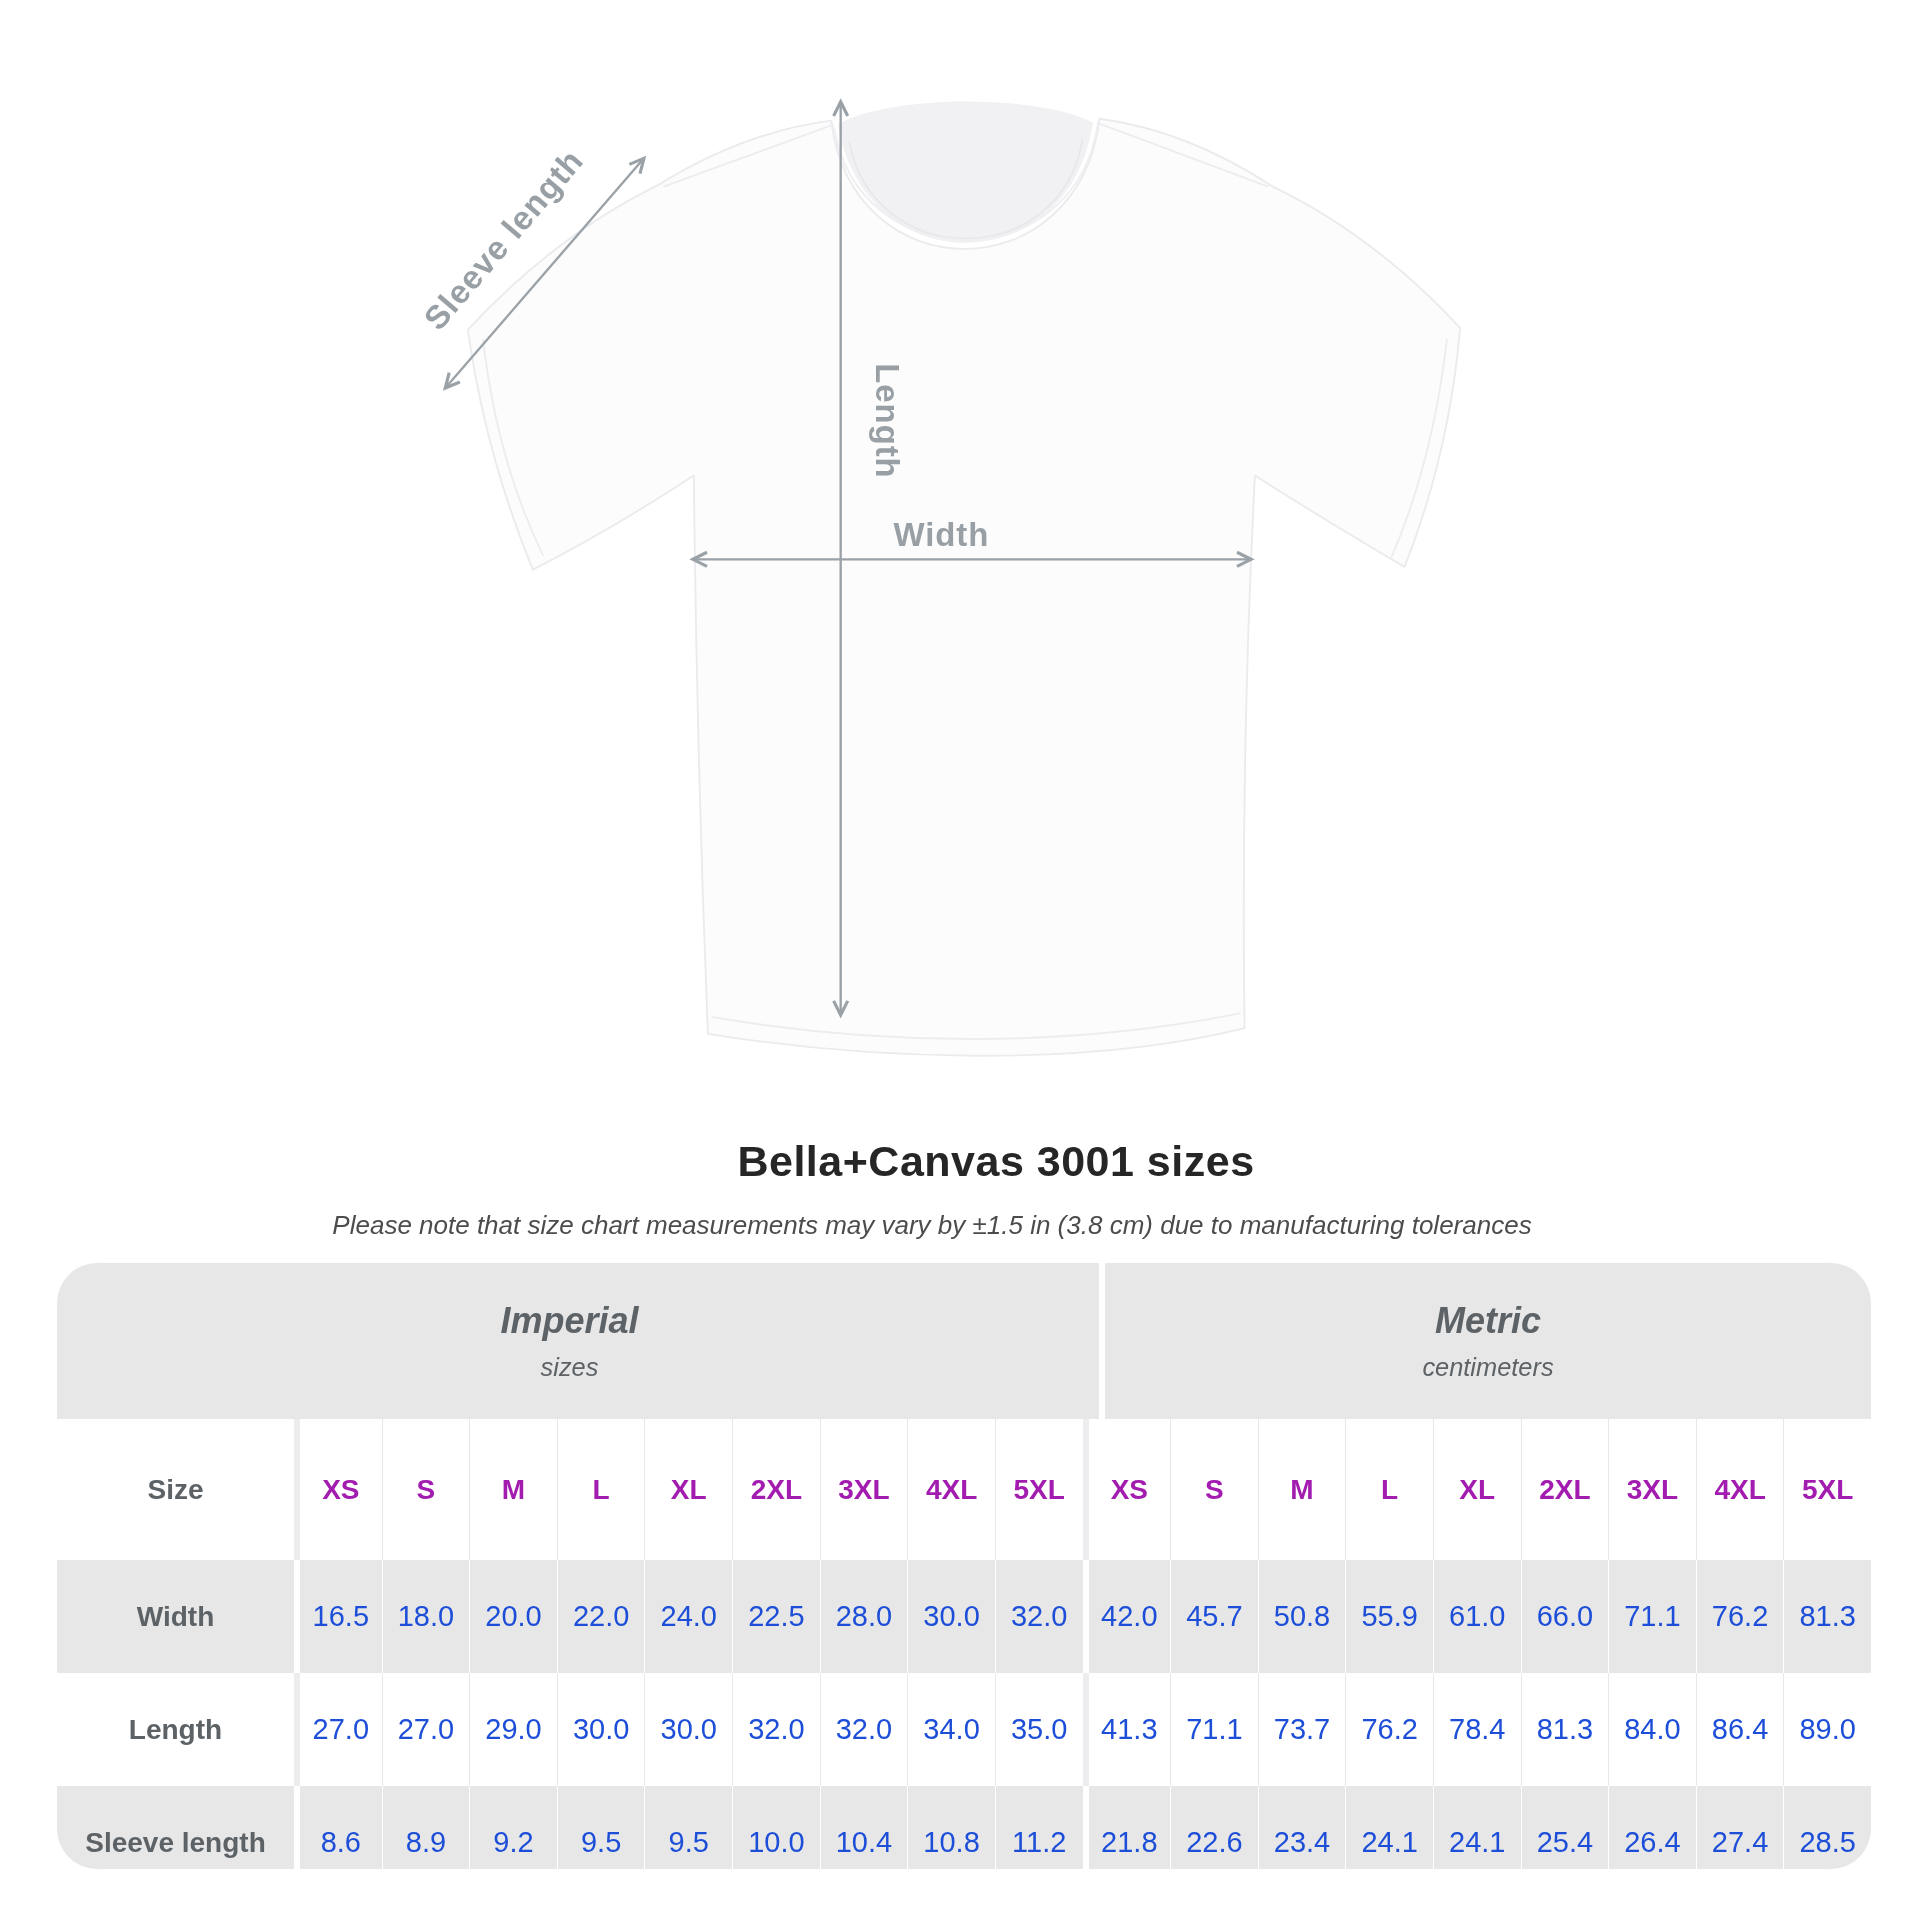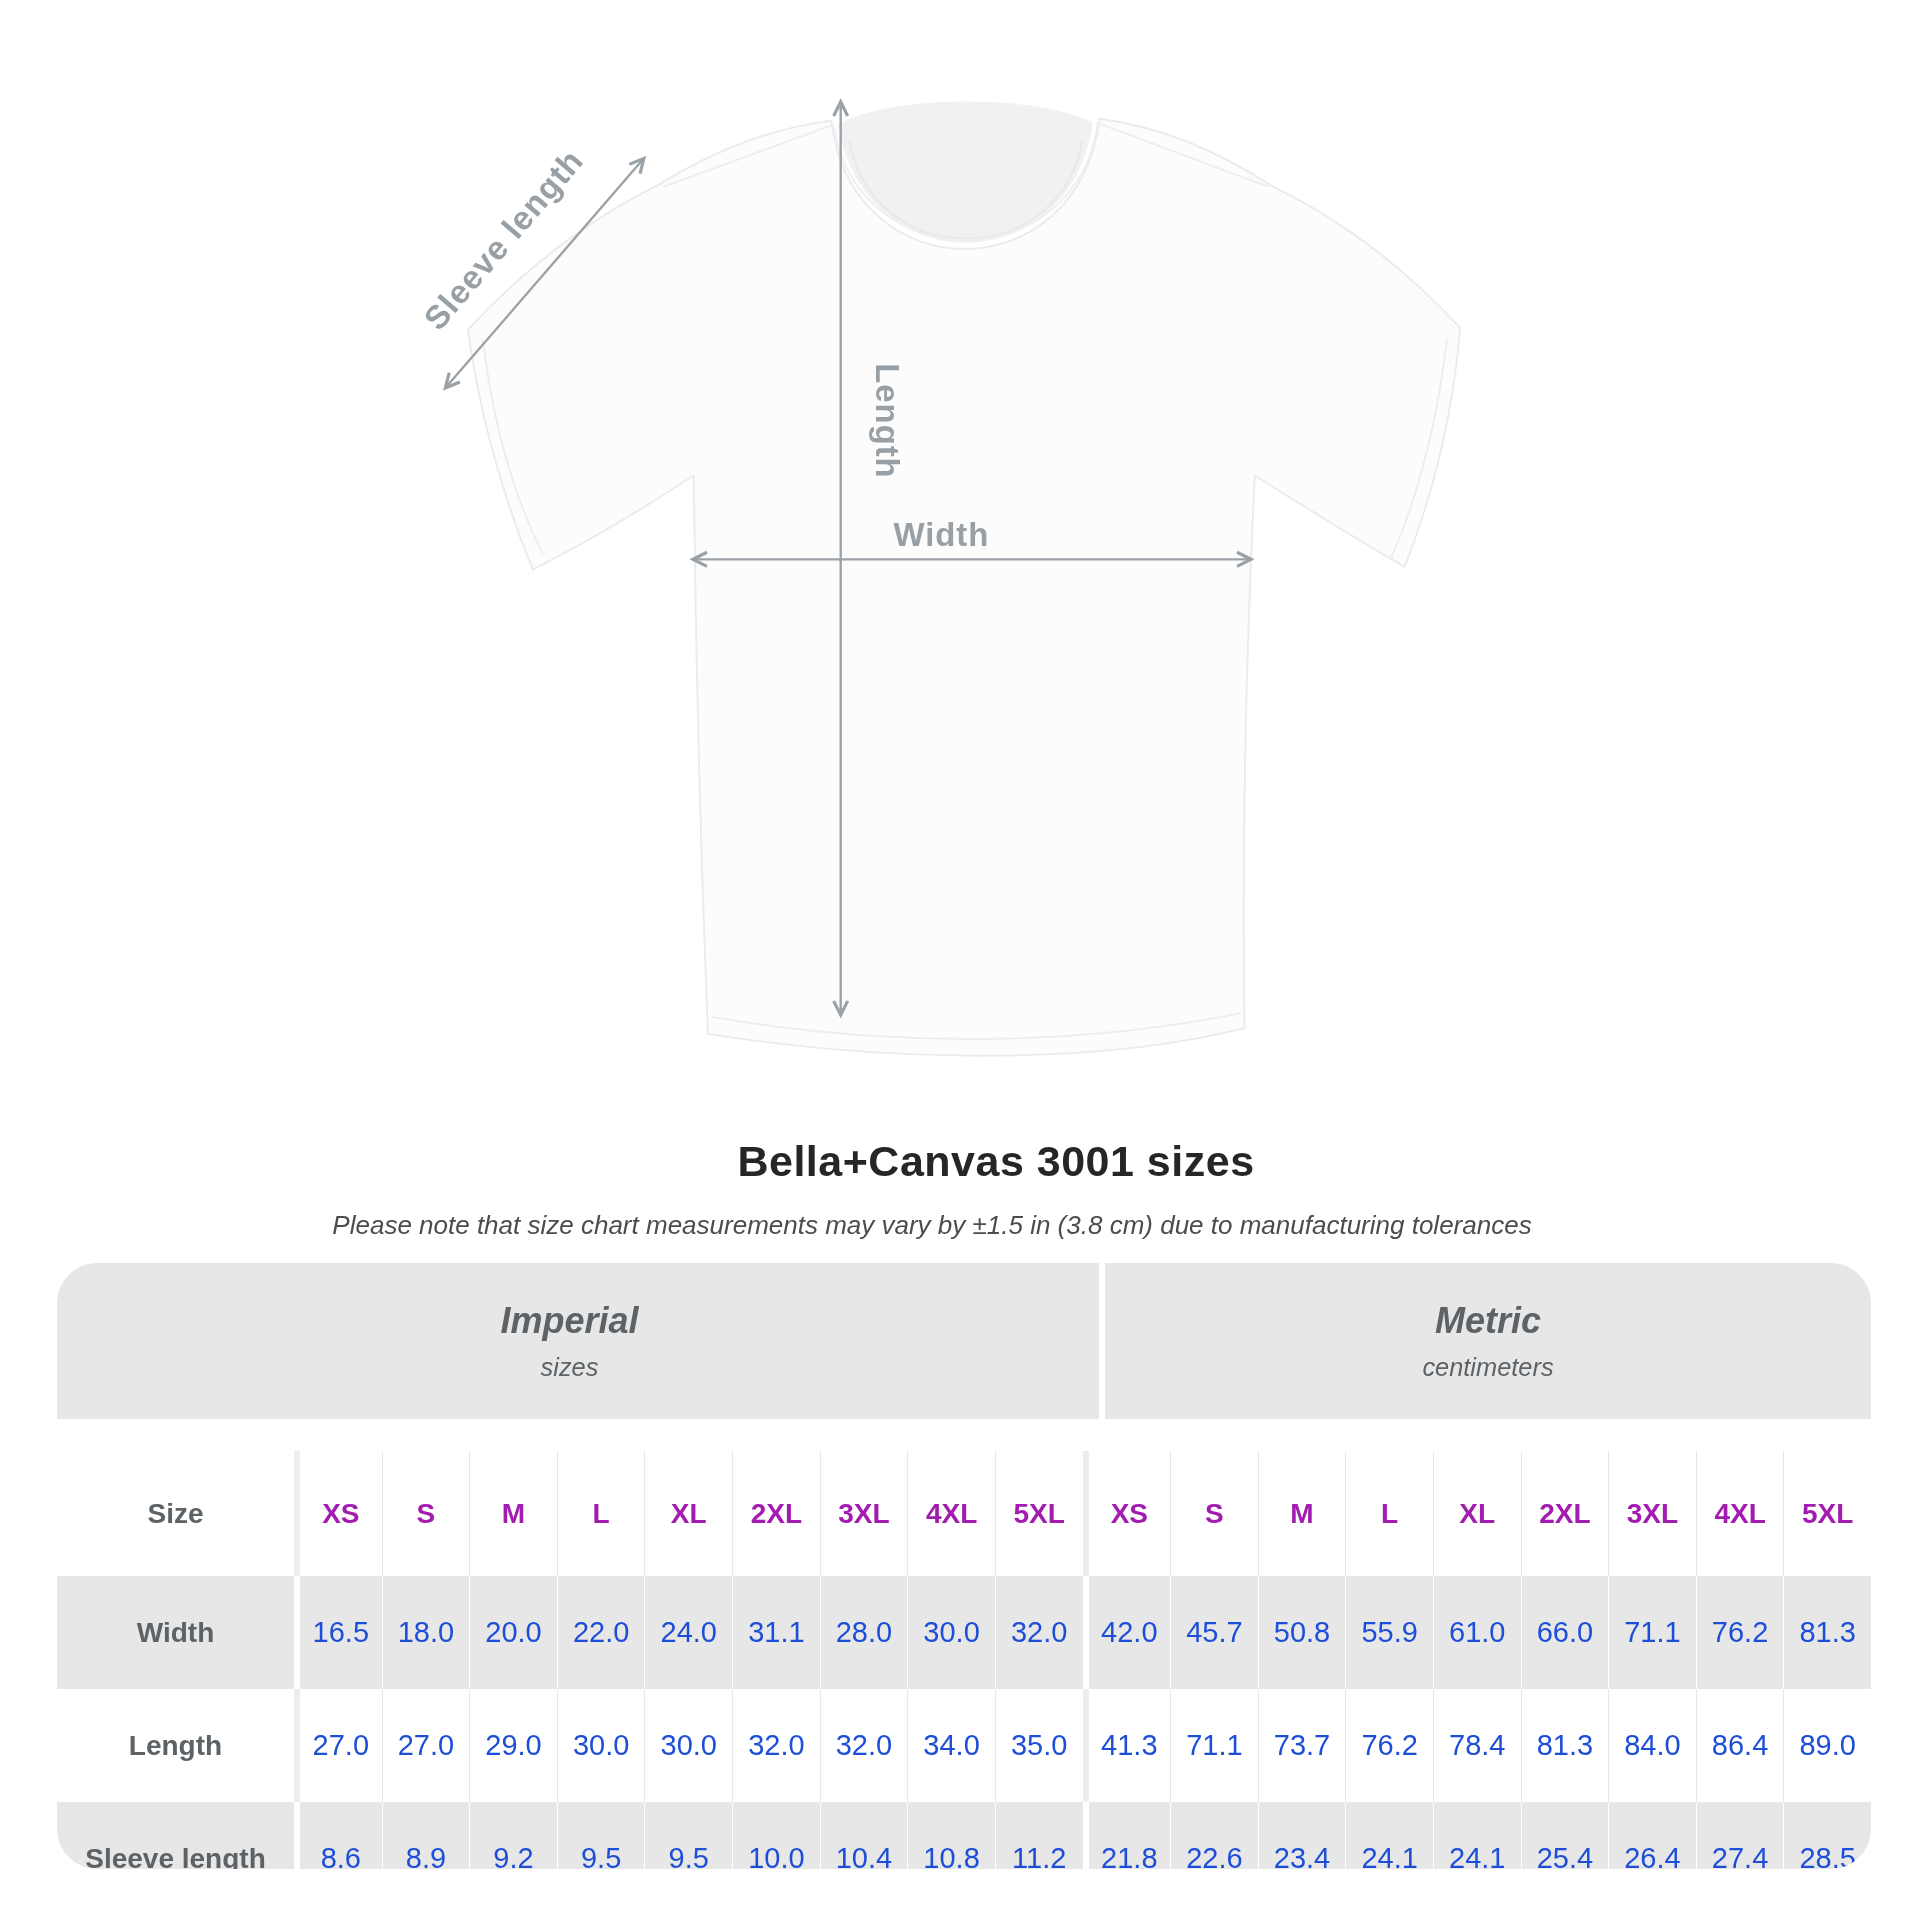--- a/index.html
+++ b/index.html
@@ -26,21 +26,21 @@
     border-radius:40px;overflow:hidden;background:#fff;
   }
   .row{display:grid;grid-template-columns:237px repeat(18,1fr);}
   .row-white{background:#ffffff;--sep:#e8e8ea;--sepThick:#ededf0;}
   .row-gray{background:#e7e7e8;--sep:#ffffff;--sepThick:#ffffff;}
   .band{display:grid;grid-template-columns:1025px 1fr;height:156px;background:#e7e7e8;gap:17px;}
   .band-cell{display:flex;flex-direction:column;align-items:center;justify-content:center;gap:11.3px;}
   .band-cell.metric{border-left:6.6px solid #fff;}
   .band-name{font-size:36px;font-weight:bold;font-style:italic;color:#5c6266;}
   .band-unit{font-size:25.4px;font-style:italic;color:#5c6266;}
-  .hdr{height:125px;margin-top:32px;}
+  .hdr{height:141px;}
   .datarow{height:113px;}
   .cell{
     display:flex;align-items:center;justify-content:center;
     border-left:1.9px solid var(--sep);min-width:0;
   }
   .cell.label-cell{border-left:none;font-weight:bold;font-size:28px;color:#5c6266;}
   .cell.head-cell{font-weight:bold;font-size:28px;color:#a21caf;}
   .cell.value-cell{font-size:29px;color:#1d4ed8;}
   .cell.sep-thick{border-left-width:6.6px;border-left-color:var(--sepThick);}
 </style>
@@ -128,21 +128,21 @@
         <div class="cell head-cell">4XL</div>
         <div class="cell head-cell">5XL</div>
       </div>
       <div class="row datarow row-gray">
         <div class="cell label-cell">Width</div>
         <div class="cell value-cell sep-thick">16.5</div>
         <div class="cell value-cell">18.0</div>
         <div class="cell value-cell">20.0</div>
         <div class="cell value-cell">22.0</div>
         <div class="cell value-cell">24.0</div>
-        <div class="cell value-cell">31.1</div>
+        <div class="cell value-cell">22.5</div>
         <div class="cell value-cell">28.0</div>
         <div class="cell value-cell">30.0</div>
         <div class="cell value-cell">32.0</div>
         <div class="cell value-cell sep-thick">42.0</div>
         <div class="cell value-cell">45.7</div>
         <div class="cell value-cell">50.8</div>
         <div class="cell value-cell">55.9</div>
         <div class="cell value-cell">61.0</div>
         <div class="cell value-cell">66.0</div>
         <div class="cell value-cell">71.1</div>

